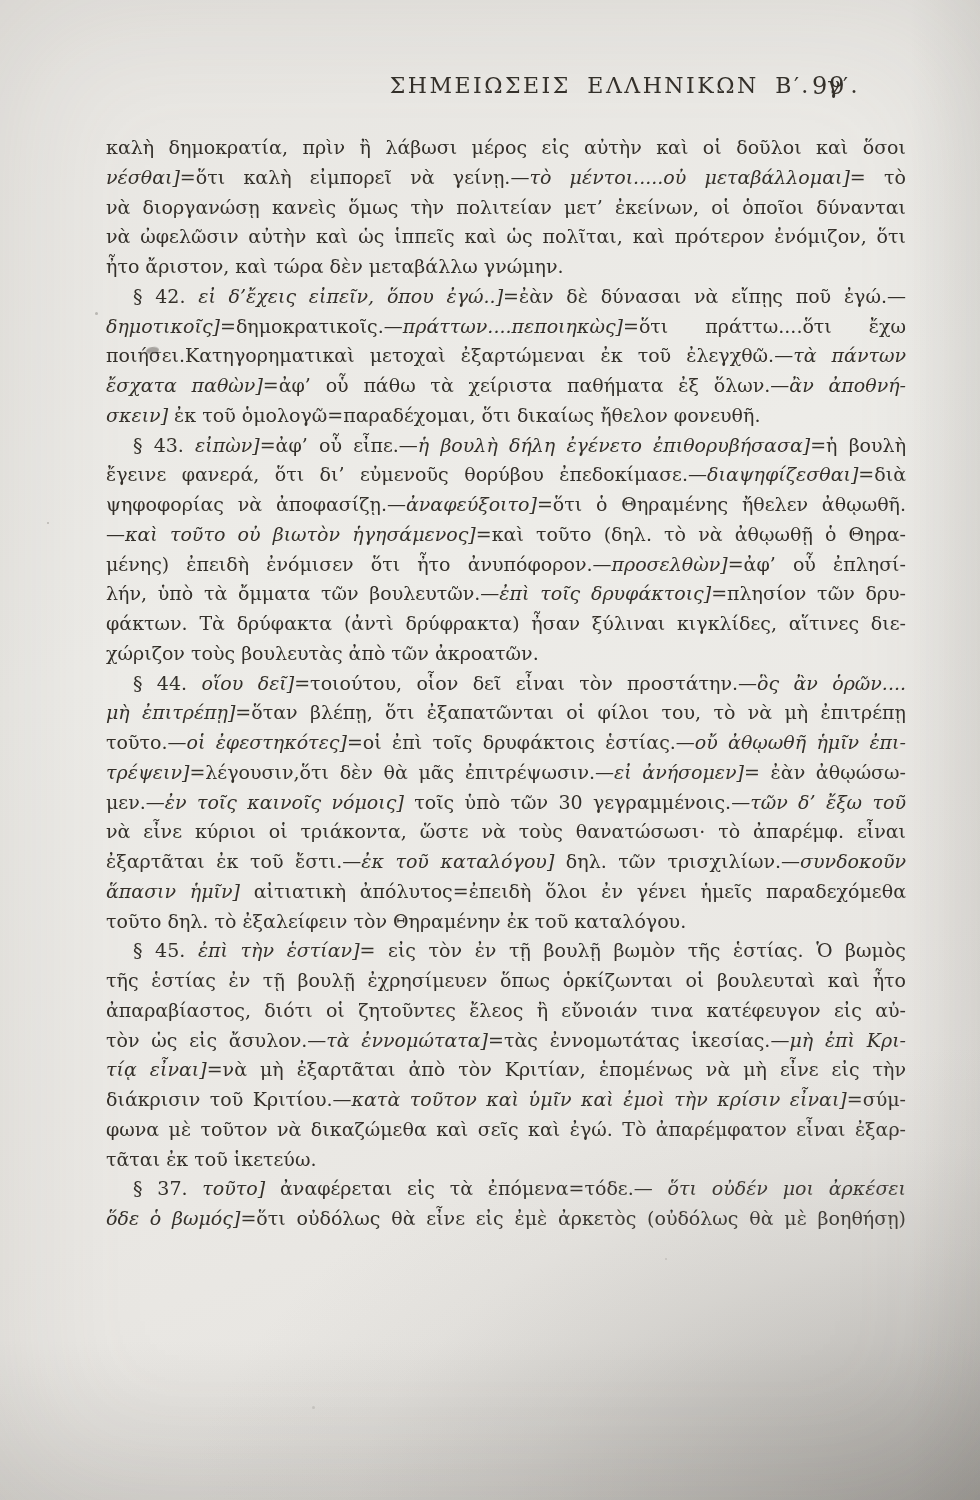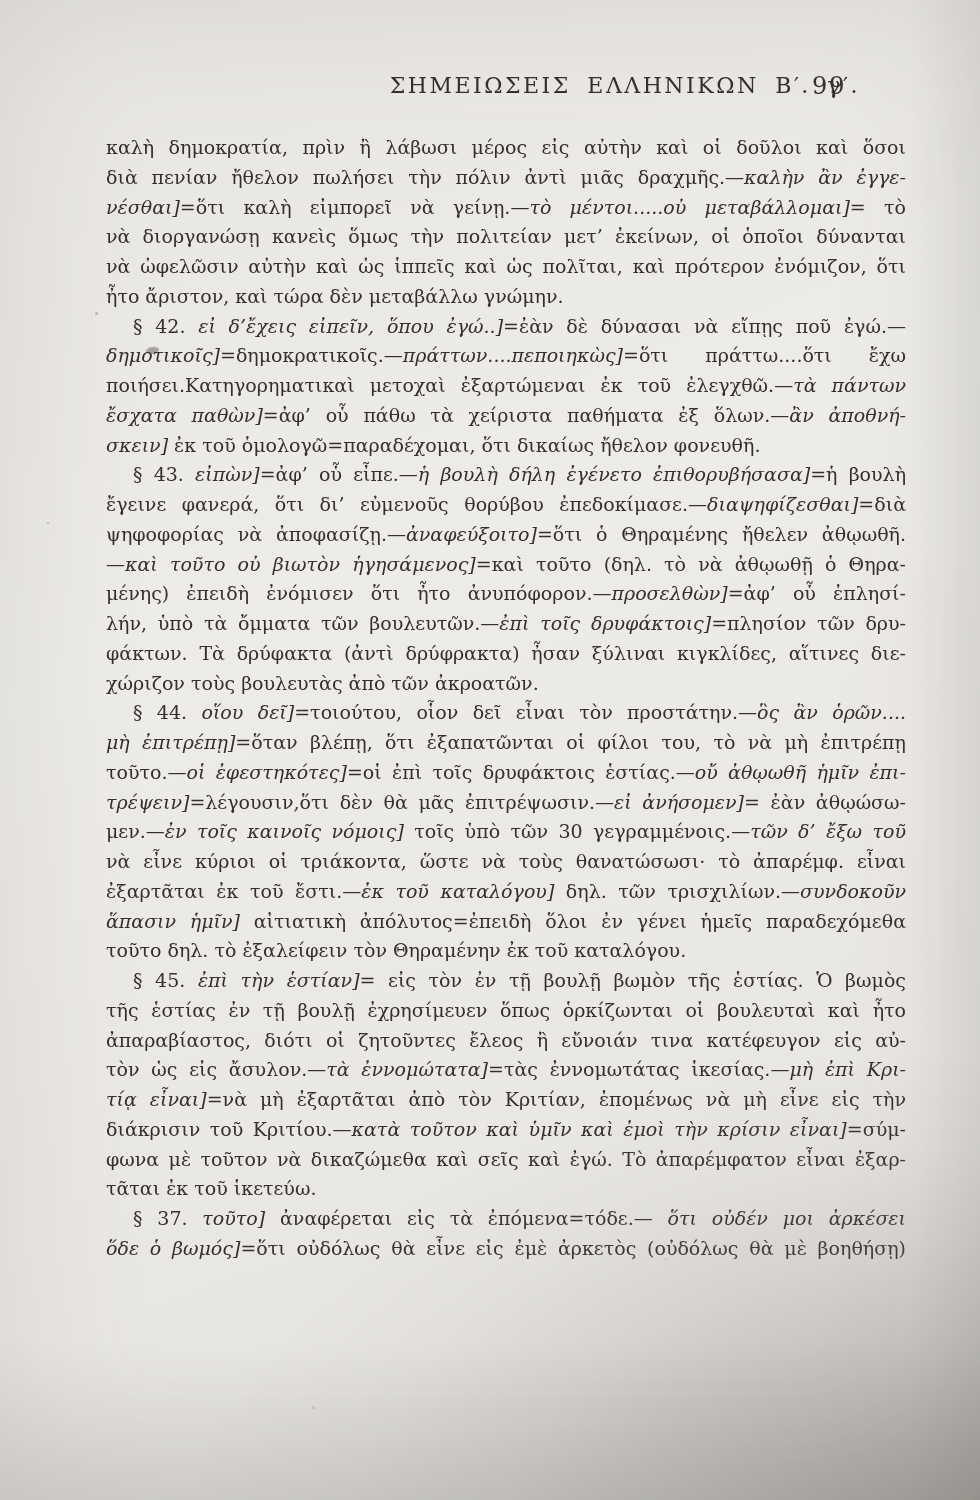--- a/index.html
+++ b/index.html
@@ -57,21 +57,20 @@
 </head>
 <body>
 
 <div class="page">
 
   <div class="header-title">ΣΗΜΕΙΩΣΕΙΣ ΕΛΛΗΝΙΚΩΝ Β′. γ′.</div>
   <div class="page-number">99</div>
 
   <main class="text-block">
       <div class="line j"><span class="gloss">καλὴ δημοκρατία, πρὶν ἢ λάβωσι μέρος εἰς αὐτὴν καὶ οἱ δοῦλοι καὶ ὅσοι</span></div>
-      <div class="line j"><span class="gloss">διὰ πενίαν ἤθελον πωλήσει τὴν πόλιν ἀντὶ μιᾶς δραχμῆς.—</span><span class="lemma">καλὴν ἂν ἐγγε-</span></div>
       <div class="line j"><span class="lemma">νέσθαι]</span><span class="gloss">=ὅτι καλὴ εἰμπορεῖ νὰ γείνῃ.—</span><span class="lemma">τὸ μέντοι.....οὐ μεταβάλλομαι]</span><span class="gloss">= τὸ</span></div>
       <div class="line j"><span class="gloss">νὰ διοργανώσῃ κανεὶς ὅμως τὴν πολιτείαν μετ’ ἐκείνων, οἱ ὁποῖοι δύνανται</span></div>
       <div class="line j"><span class="gloss">νὰ ὠφελῶσιν αὐτὴν καὶ ὡς ἱππεῖς καὶ ὡς πολῖται, καὶ πρότερον ἐνόμιζον, ὅτι</span></div>
       <div class="line"><span class="gloss">ἦτο ἄριστον, καὶ τώρα δὲν μεταβάλλω γνώμην.</span></div>
       <div class="line indent j"><span class="gloss">§ 42. </span><span class="lemma">εἰ δ’ἔχεις εἰπεῖν, ὅπου ἐγώ..]</span><span class="gloss">=ἐὰν δὲ δύνασαι νὰ εἴπῃς ποῦ ἐγώ.—</span></div>
       <div class="line j"><span class="lemma">δημοτικοῖς]</span><span class="gloss">=δημοκρατικοῖς.—</span><span class="lemma">πράττων....πεποιηκὼς]</span><span class="gloss">=ὅτι πράττω....ὅτι ἔχω</span></div>
       <div class="line j"><span class="gloss">ποιήσει.Κατηγορηματικαὶ μετοχαὶ ἐξαρτώμεναι ἐκ τοῦ ἐλεγχθῶ.—</span><span class="lemma">τὰ πάντων</span></div>
       <div class="line j"><span class="lemma">ἔσχατα παθὼν]</span><span class="gloss">=ἀφ’ οὗ πάθω τὰ χείριστα παθήματα ἐξ ὅλων.—</span><span class="lemma">ἂν ἀποθνή-</span></div>
       <div class="line"><span class="lemma">σκειν]</span><span class="gloss"> ἐκ τοῦ ὁμολογῶ=παραδέχομαι, ὅτι δικαίως ἤθελον φονευθῆ.</span></div>
       <div class="line indent j"><span class="gloss">§ 43. </span><span class="lemma">εἰπὼν]</span><span class="gloss">=ἀφ’ οὗ εἶπε.—</span><span class="lemma">ἡ βουλὴ δήλη ἐγένετο ἐπιθορυβήσασα]</span><span class="gloss">=ἡ βουλὴ</span></div>

